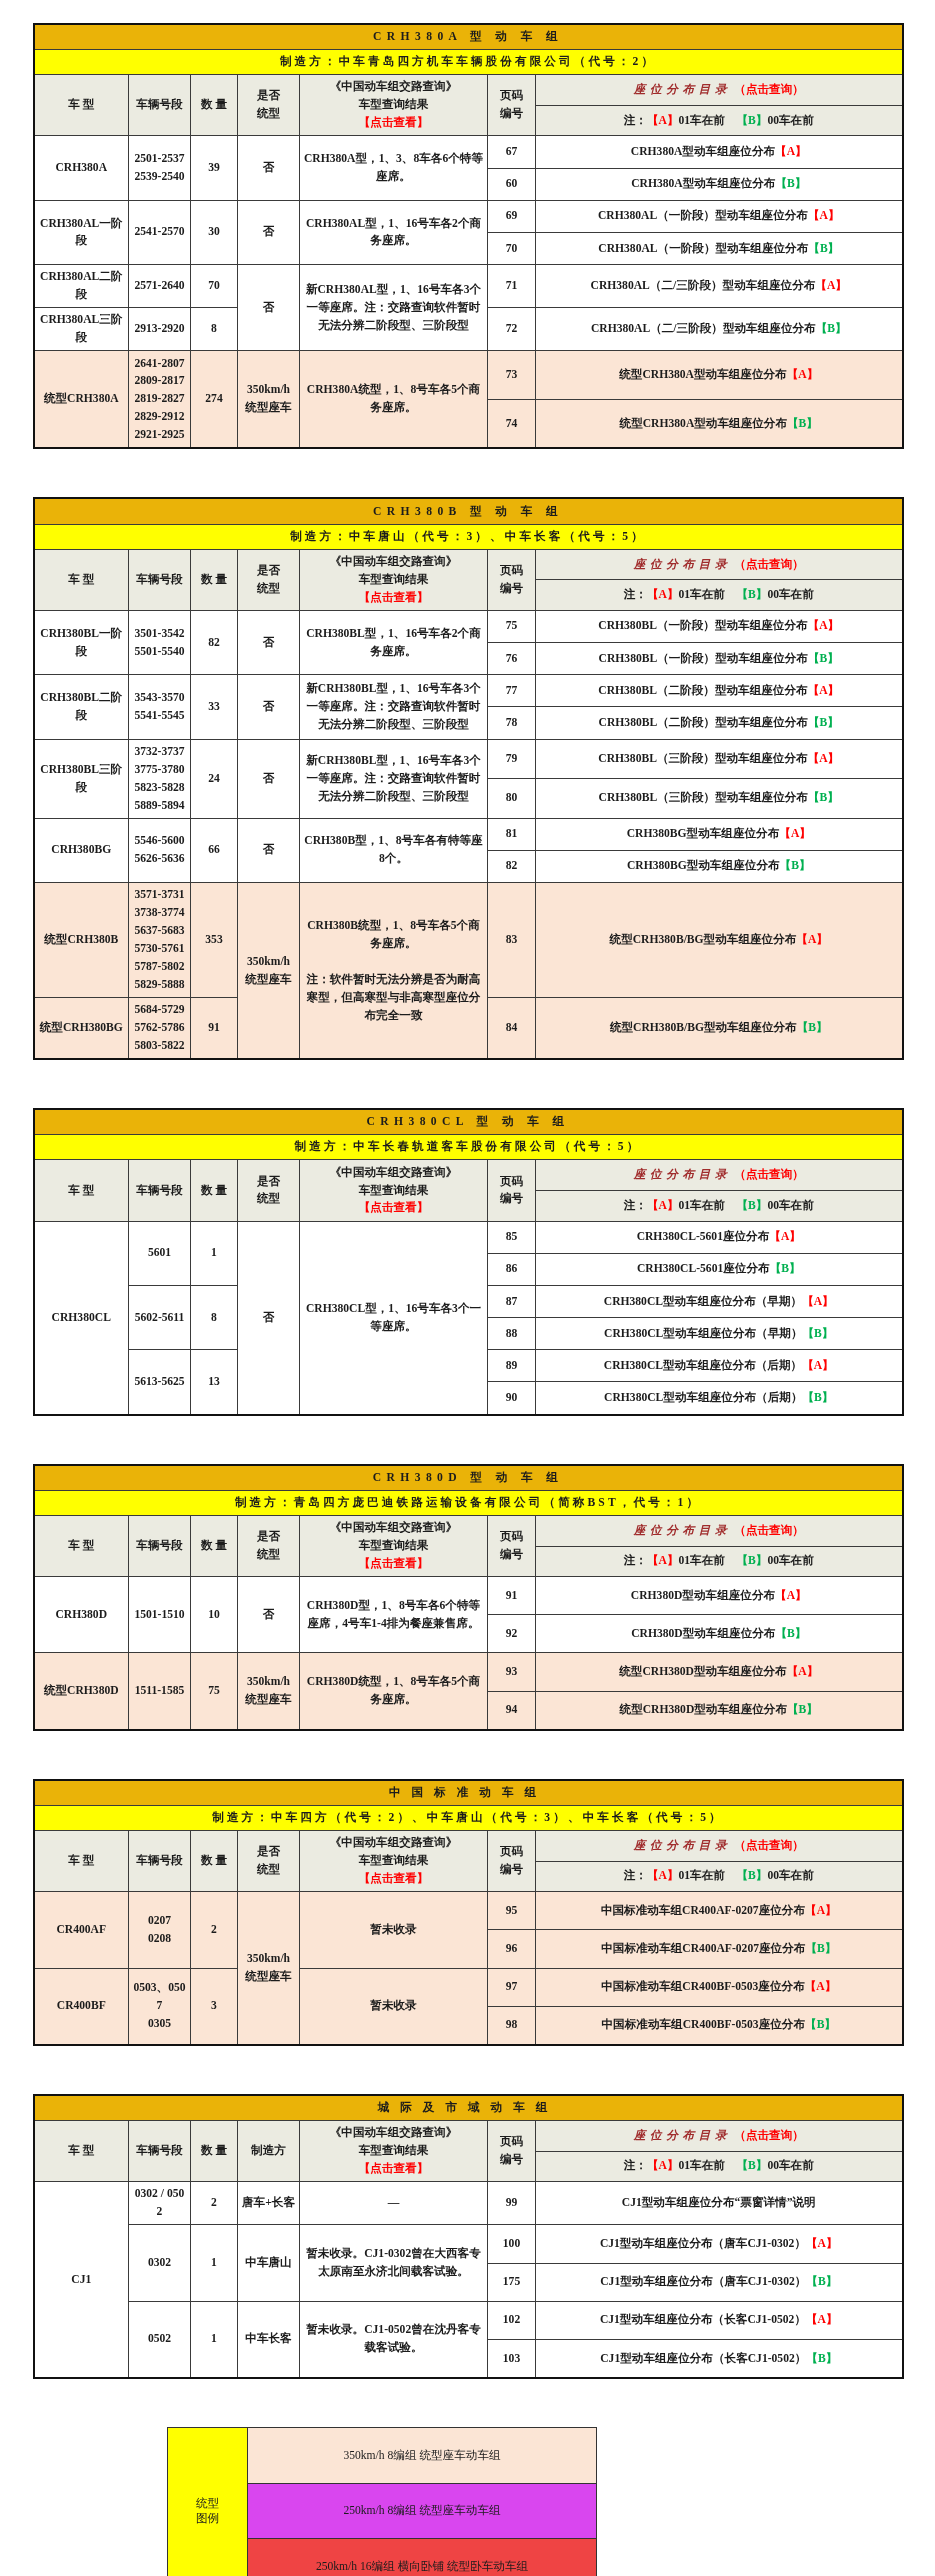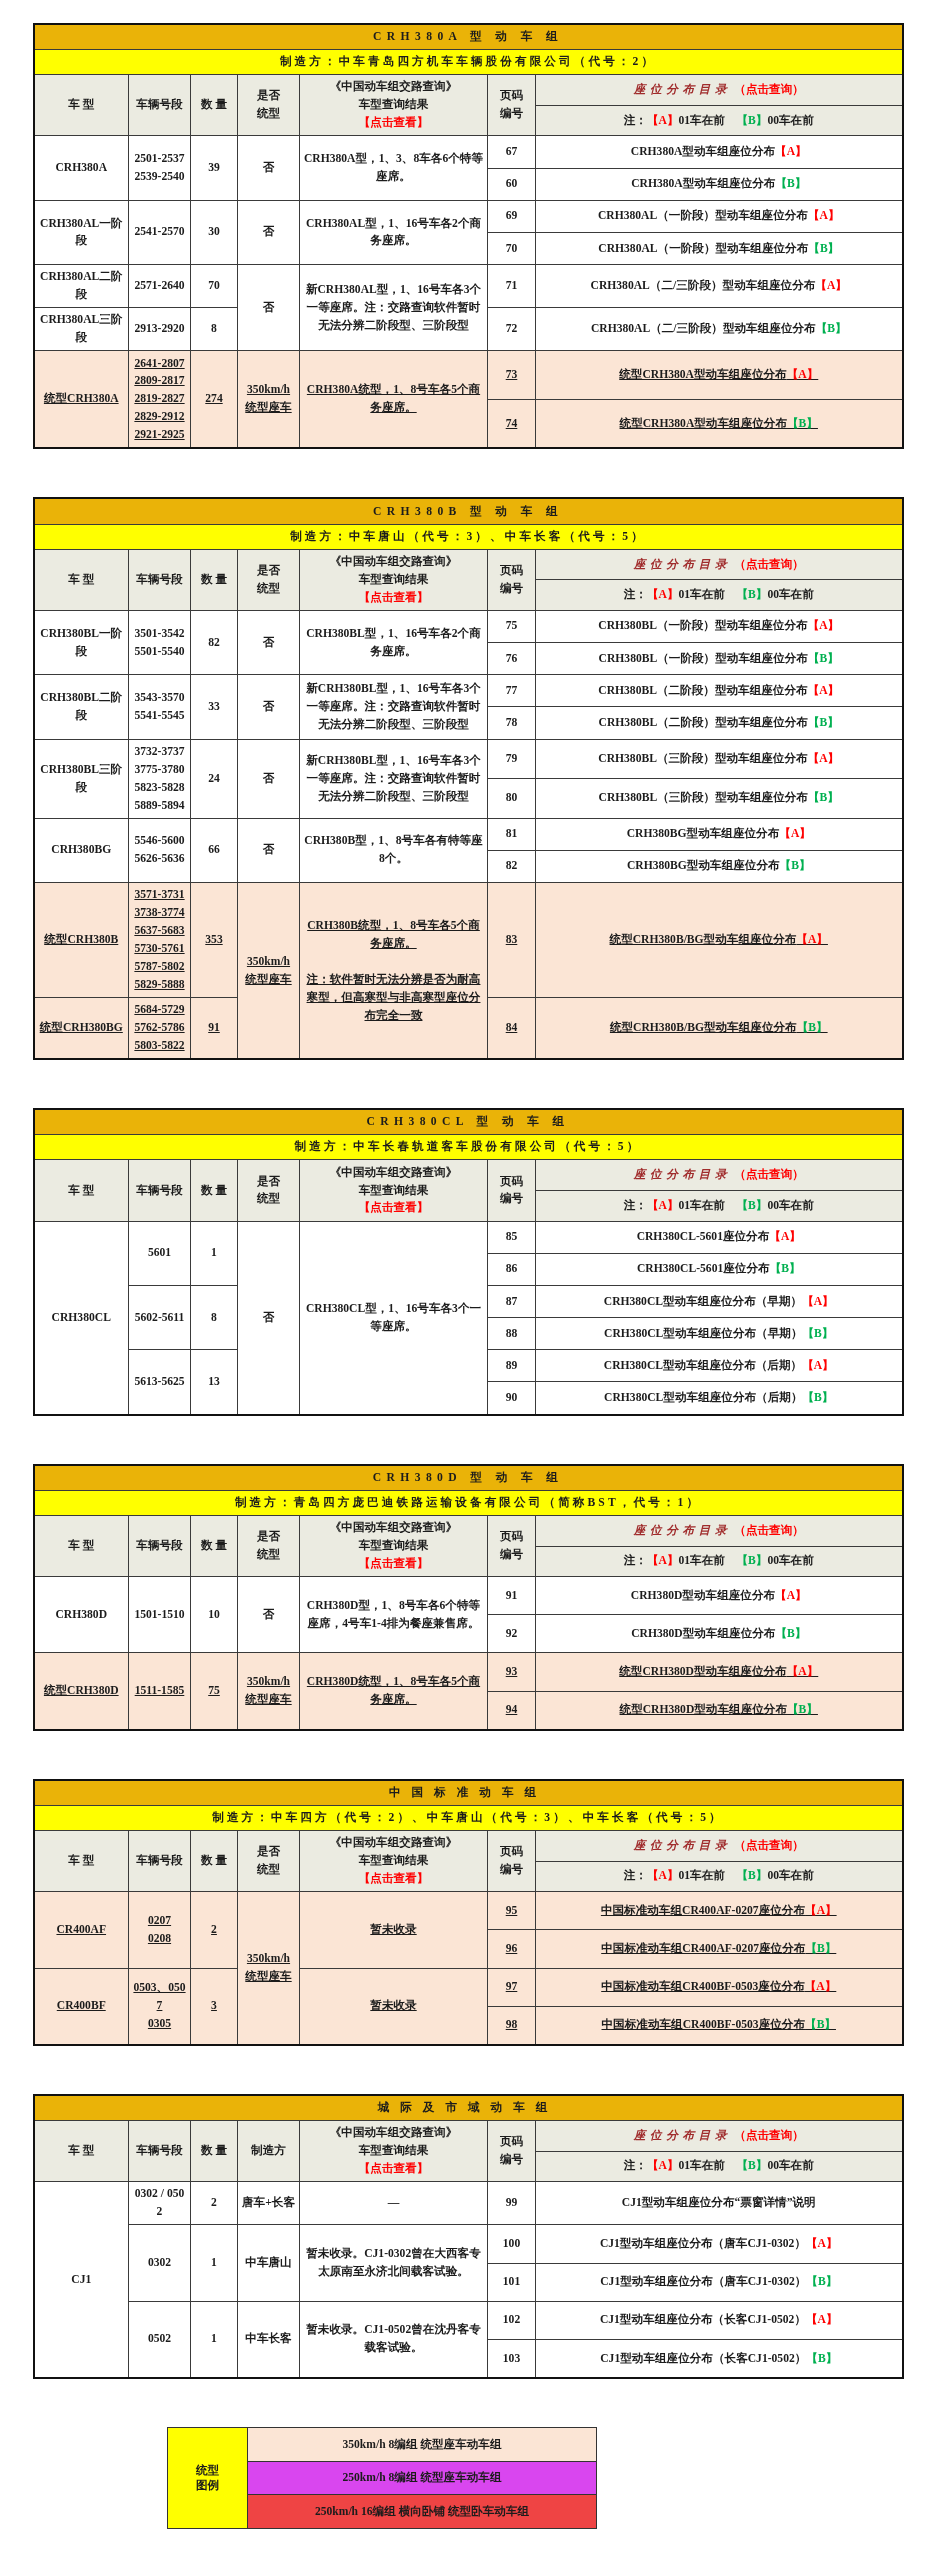--- a/index.html
+++ b/index.html
@@ -12,26 +12,26 @@
   .title-cell{background:#eab308;font-size:17px;letter-spacing:5.4px;padding:7px 0;border-bottom:1.6px solid #111;}
   .title-wide{letter-spacing:11px;}
   .maker-cell{background:#ffff00;font-size:12.4px;letter-spacing:3.1px;padding:5.4px 0;}
   table.doc th{background:#EBEBE1;font-size:11.6px;}
   .dirlbl{color:#A02C2C;letter-spacing:4.7px;font-style:italic;}
   .red{color:#ff0000;}
   .green{color:#00B050;}
   .ml{white-space:pre-line;}
   .sp{line-height:2.9;}
   .q{font-size:11px;}
-  .pink td{background:#FBE5D5;text-decoration:underline;}
+  .pink td{background:#FBE5D5;}
   tr.h38 td{height:25px;}
   tr.h44 td{height:31px;}
   
   table.legend{margin:0 0 54px 167px;border-collapse:collapse;border:1.9px solid #111;table-layout:fixed;}
-  table.legend td{border:0.8px solid #333;font-weight:bold;font-size:11.6px;text-align:center;color:#1c1c1c;padding:7px 11px;height:18.6px;}
+  table.legend td{border:0.8px solid #333;font-weight:normal;font-size:11.6px;text-align:center;color:#1c1c1c;padding:18px 11px;height:18.6px;}
   .legend-label{background:#ffff00;white-space:pre-line;width:57px;font-size:12.4px;}
   .legend-text{width:326px;}
   
   .footer{width:404px;margin:0 auto;text-align:center;}
   .qr{width:107px;height:107px;margin:4.7px auto 11px auto;border-radius:50%;
       background:
         radial-gradient(circle at center, #ffffff 0 11.6px, rgba(255,255,255,0) 12.4px),
         repeating-radial-gradient(circle at center, rgba(255,255,255,0) 0 6.2px, rgba(255,255,255,.92) 6.2px 9.3px),
         repeating-conic-gradient(#e24a7c 0 22deg,#4a5fc1 22deg 44deg,#2ab6c9 44deg 66deg,#54a94e 66deg 88deg,#f2c33c 88deg 110deg,#ef7d3b 110deg 132deg);}
 </style>
@@ -482,21 +482,21 @@
   </tr>
   <tr class="h44">
     <td rowspan="2">0302</td>
     <td rowspan="2">1</td>
     <td rowspan="2">中车唐山</td>
     <td rowspan="2" class="q">暂未收录。CJ1-0302曾在大西客专太原南至永济北间载客试验。</td>
     <td>100</td>
     <td><span>CJ1型动车组座位分布（唐车CJ1-0302）</span><span class="red">【A】</span></td>
   </tr>
   <tr class="h44">
-    <td>101</td>
+    <td>175</td>
     <td><span>CJ1型动车组座位分布（唐车CJ1-0302）</span><span class="green">【B】</span></td>
   </tr>
   <tr class="h44">
     <td rowspan="2">0502</td>
     <td rowspan="2">1</td>
     <td rowspan="2">中车长客</td>
     <td rowspan="2" class="q">暂未收录。CJ1-0502曾在沈丹客专载客试验。</td>
     <td>102</td>
     <td><span>CJ1型动车组座位分布（长客CJ1-0502）</span><span class="red">【A】</span></td>
   </tr>

